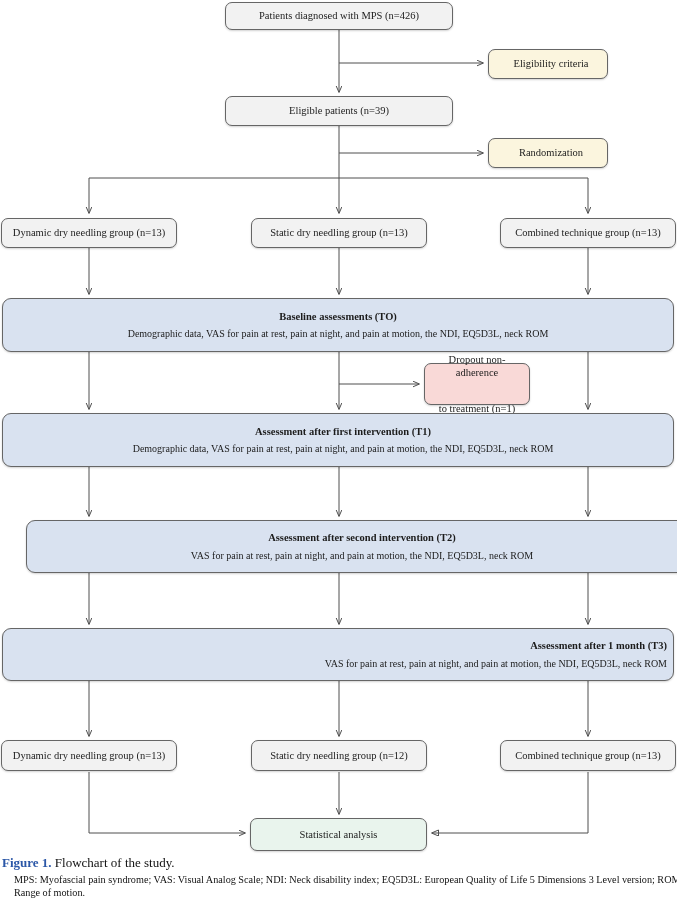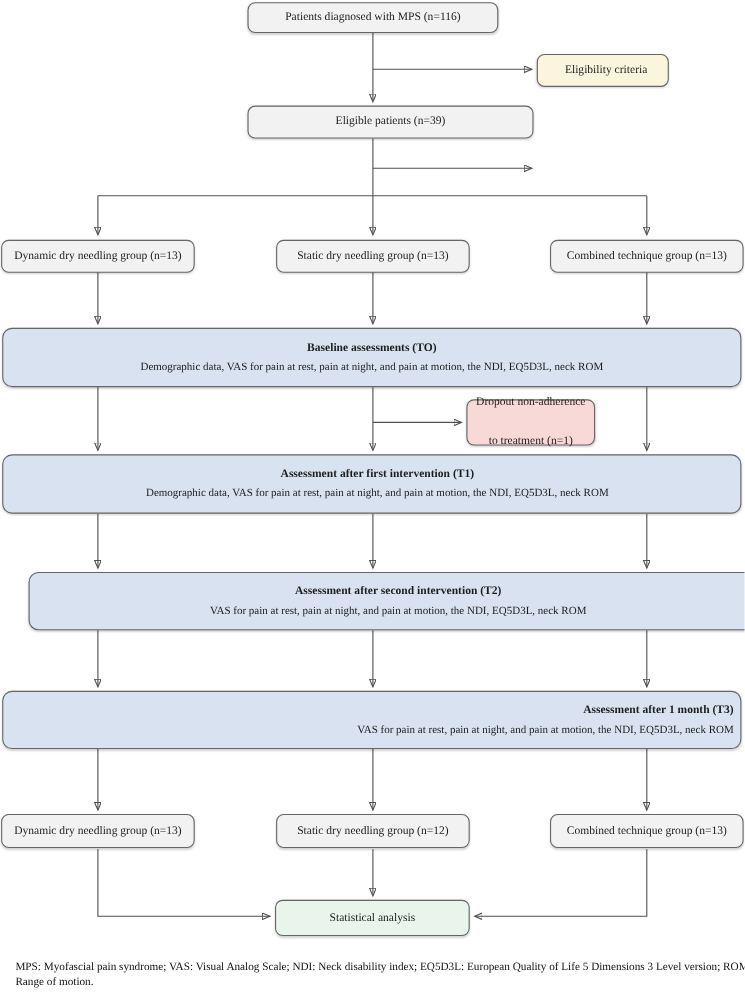--- a/index.html
+++ b/index.html
@@ -61,37 +61,38 @@
     <path d="M339,573 V624" marker-end="url(#ah)"></path>
     <path d="M588,573 V624" marker-end="url(#ah)"></path>
     <path d="M89,681 V736" marker-end="url(#ah)"></path>
     <path d="M339,681 V736" marker-end="url(#ah)"></path>
     <path d="M588,681 V736" marker-end="url(#ah)"></path>
     <path d="M89,772 V833 H245" marker-end="url(#ah)"></path>
     <path d="M339,772 V814" marker-end="url(#ah)"></path>
     <path d="M588,772 V833 H432" marker-end="url(#ah)"></path>
   </svg>
 
-  <div class="box" style="left:225px;top:2px;width:228px;height:28px;">Patients diagnosed with MPS (n=116)</div>
+  <div class="box" style="left:225px;top:2px;width:228px;height:28px;">Patients diagnosed with MPS (n=426)</div>
 
   <div class="box cream" style="left:488px;top:49px;width:120px;height:30px;">Eligibility criteria</div>
 
-  <div class="box" style="left:225px;top:96px;width:260px;height:30px;">Eligible patients (n=39)</div>
+  <div class="box" style="left:225px;top:96px;width:228px;height:30px;">Eligible patients (n=39)</div>
 
+  <div class="box cream" style="left:488px;top:138px;width:120px;height:30px;">Randomization</div>
 
   <div class="box" style="left:1px;top:218px;width:176px;height:30px;">Dynamic dry needling group (n=13)</div>
   <div class="box" style="left:251px;top:218px;width:176px;height:30px;">Static dry needling group (n=13)</div>
   <div class="box" style="left:500px;top:218px;width:176px;height:30px;">Combined technique group (n=13)</div>
 
   <div class="box blue" style="left:2px;top:298px;width:672px;height:54px;align-items:center;">
     <div class="bb-title">Baseline assessments (TO)</div>
     <div class="bb-sub">Demographic data, VAS for pain at rest, pain at night, and pain at motion, the NDI, EQ5D3L, neck ROM</div>
   </div>
 
-  <div class="box pink" style="left:424px;top:363px;width:117px;height:42px;gap:22px;">
+  <div class="box pink" style="left:424px;top:363px;width:106px;height:42px;gap:22px;">
     <div>Dropout non-adherence</div>
     <div>to treatment (n=1)</div>
   </div>
 
   <div class="box blue" style="left:2px;top:413px;width:672px;height:54px;padding-left:16px;">
     <div class="bb-title">Assessment after first intervention (T1)</div>
     <div class="bb-sub">Demographic data, VAS for pain at rest, pain at night, and pain at motion, the NDI, EQ5D3L, neck ROM</div>
   </div>
 
   <div class="box blue" style="left:2px;top:520px;width:672px;height:53px;margin-left:24px;">
@@ -103,16 +104,20 @@
     <div class="bb-title">Assessment after 1 month (T3)</div>
     <div class="bb-sub">VAS for pain at rest, pain at night, and pain at motion, the NDI, EQ5D3L, neck ROM</div>
   </div>
 
   <div class="box" style="left:1px;top:740px;width:176px;height:31px;">Dynamic dry needling group (n=13)</div>
   <div class="box" style="left:251px;top:740px;width:176px;height:31px;">Static dry needling group (n=12)</div>
   <div class="box" style="left:500px;top:740px;width:176px;height:31px;">Combined technique group (n=13)</div>
 
   <div class="box green" style="left:250px;top:818px;width:177px;height:33px;">Statistical analysis</div>
 
+  <div class="caption">
+    <span class="cap-label">Figure 1.</span>
+    <span>Flowchart of the study.</span>
+  </div>
 
   <div class="footnote">MPS: Myofascial pain syndrome; VAS: Visual Analog Scale; NDI: Neck disability index; EQ5D3L: European Quality of Life 5 Dimensions 3 Level version; ROM: Range of motion.</div>
 
 </div>
 
 </body></html>

